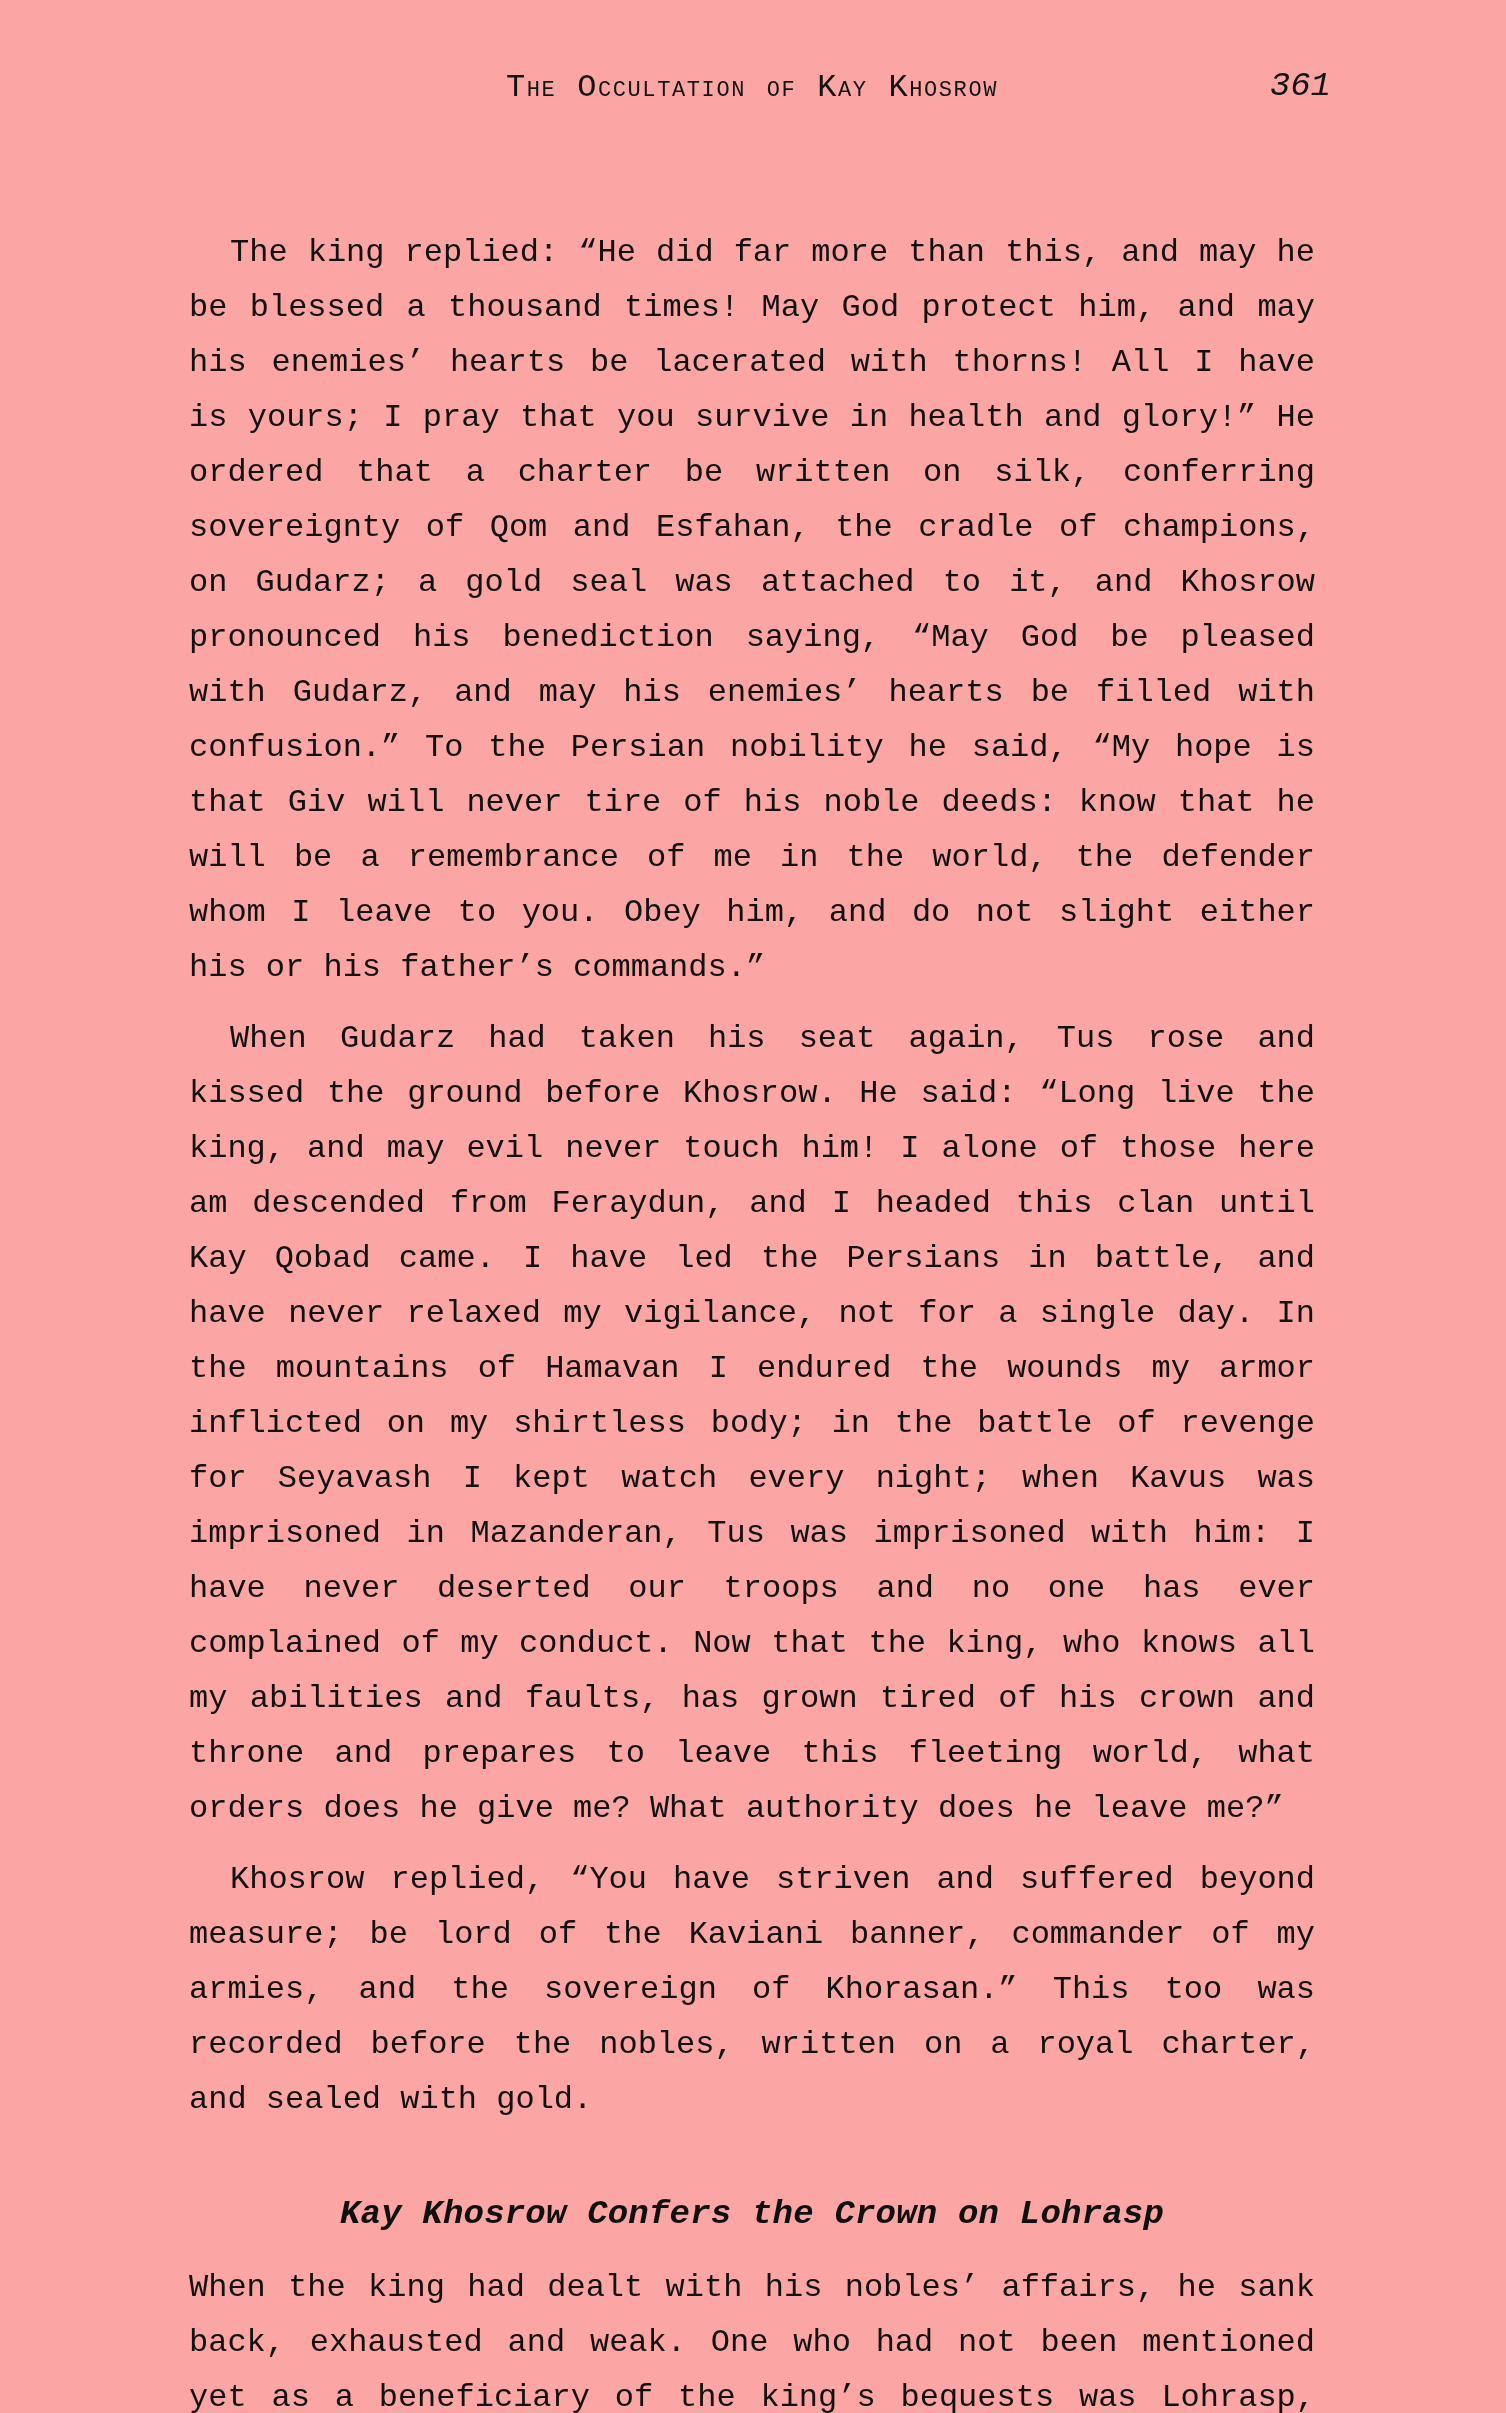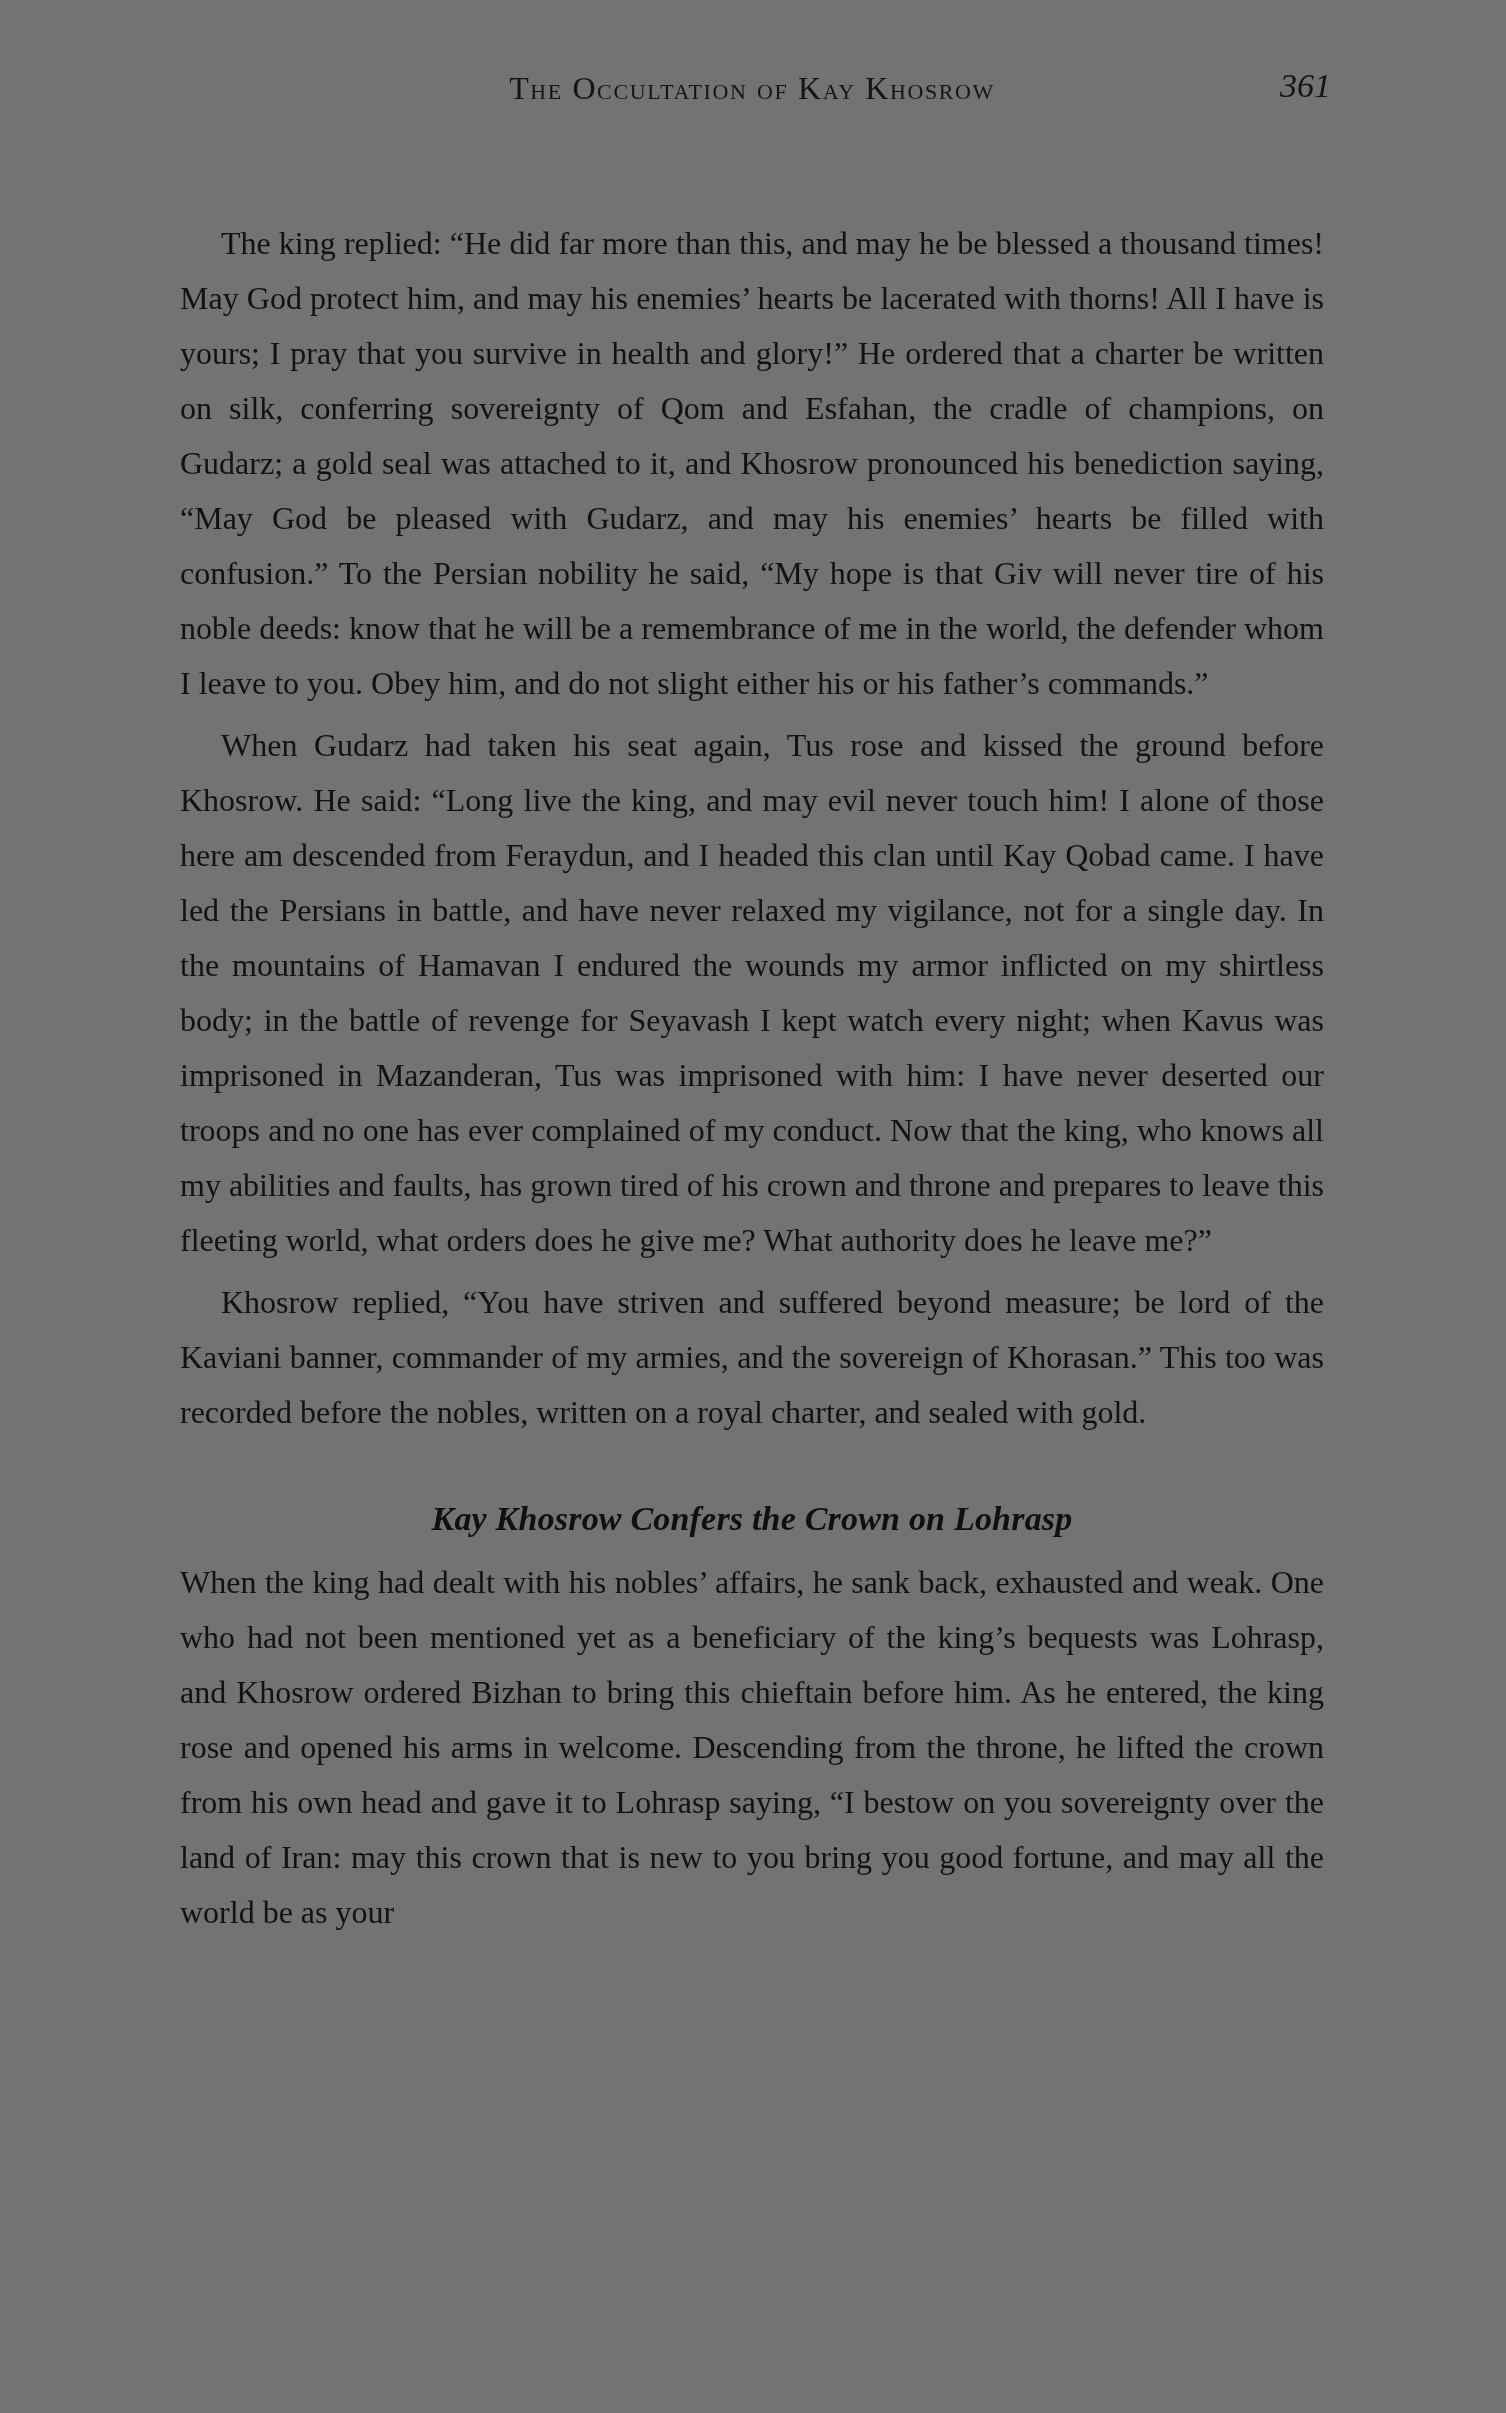--- a/index.html
+++ b/index.html
@@ -10,23 +10,24 @@
   }
   body {
     font-family: "Liberation Serif", "DejaVu Serif", serif;
     color: #111111;
   }
 
   .page {
     position: relative;
     width: 1506px;
     height: 2413px;
-    background: #737373;
+    background: #fca5a5;
     box-sizing: border-box;
     overflow: hidden;
+    font-family: Liberation Mono, monospace;
   }
 
   
   .running-head {
     position: absolute;
     top: 72px;
     left: 173px;
     width: 1158px;
     height: 47px;
   }
@@ -55,21 +56,21 @@
 
   
   .textblock {
     position: absolute;
     left: 173px;
     top: 209px;
     width: 1158px;
   }
 
   p.body {
-    margin: 7px;
+    margin: 16px;
     text-align: justify;
     text-justify: inter-word;
     font-size: 32px;
     line-height: 55px;
     hyphens: none;
     color: #121212;
   }
   p.body.indent {
     text-indent: 41px;
   }

